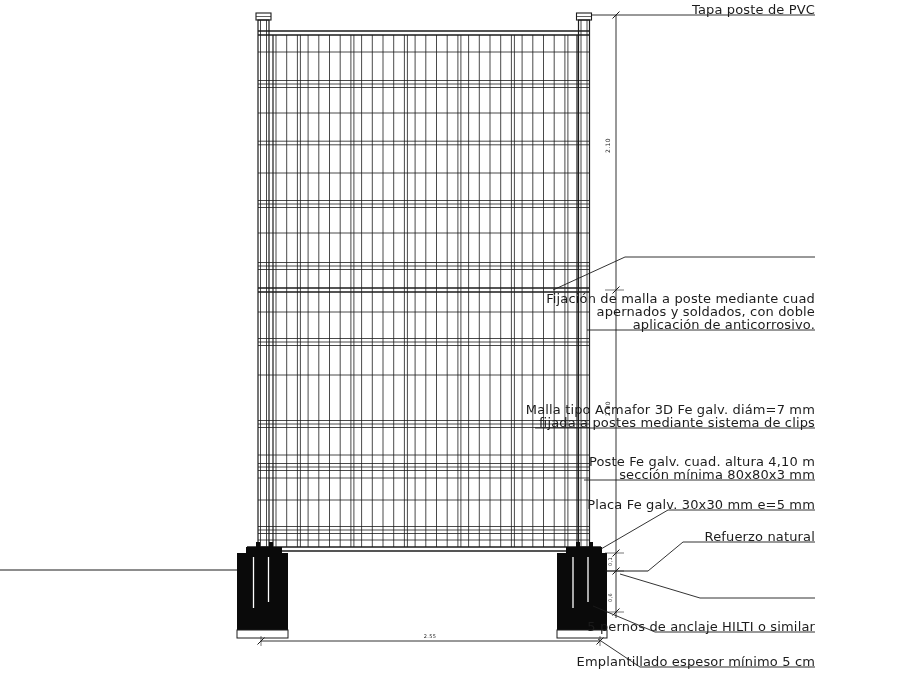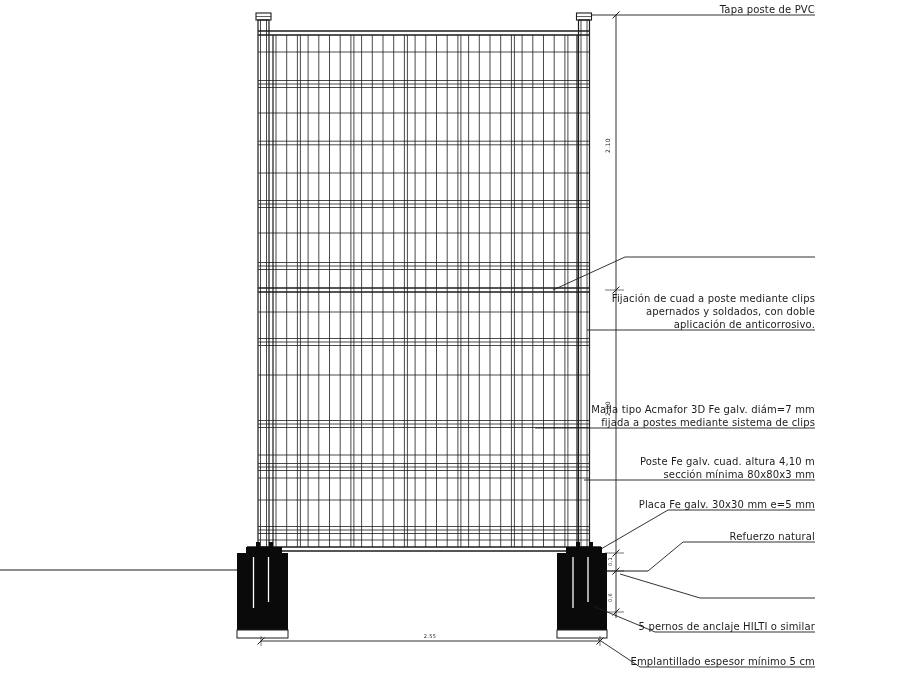--- a/index.html
+++ b/index.html
@@ -8,21 +8,21 @@
     width:924px;height:698px;
     background:#ffffff;
     font-family:"DejaVu Sans", sans-serif;
     overflow:hidden;
   }
   #drawing{position:absolute;left:0;top:0;}
   .label{
     position:absolute;
     right:109px;
     text-align:right;
-    font-size:10px;
+    font-size:13px;
     line-height:13px;
     color:#1c1c1c;
     letter-spacing:.15px;
     white-space:nowrap;
   }
   .dimtext{
     position:absolute;
     font-size:6px;
     color:#222;
     letter-spacing:.4px;
@@ -193,21 +193,21 @@
         <line x1="655" y1="632" x2="593" y2="606" stroke="#1c1c1c" stroke-width="0.9"></line>
         <line x1="640" y1="667" x2="815" y2="667" stroke="#1c1c1c" stroke-width="0.9"></line>
         <line x1="640" y1="667" x2="598" y2="639" stroke="#1c1c1c" stroke-width="0.9"></line>
       </g>
     </svg>
 
   <div class="label" style="top:3px">
     <div>Tapa poste de PVC</div>
   </div>
   <div class="label" style="top:292px">
-    <div>Fijación de cuad a poste mediante clips</div>
+    <div>Fijación de malla a poste mediante cuad</div>
     <div>apernados y soldados, con doble</div>
     <div>aplicación de anticorrosivo.</div>
   </div>
   <div class="label" style="top:403px">
     <div>Malla tipo  Acmafor 3D Fe galv. diám=7 mm</div>
     <div>fijada a postes mediante sistema de clips</div>
   </div>
   <div class="label" style="top:455px">
     <div>Poste Fe galv. cuad. altura  4,10 m</div>
     <div>sección mínima 80x80x3 mm</div>

